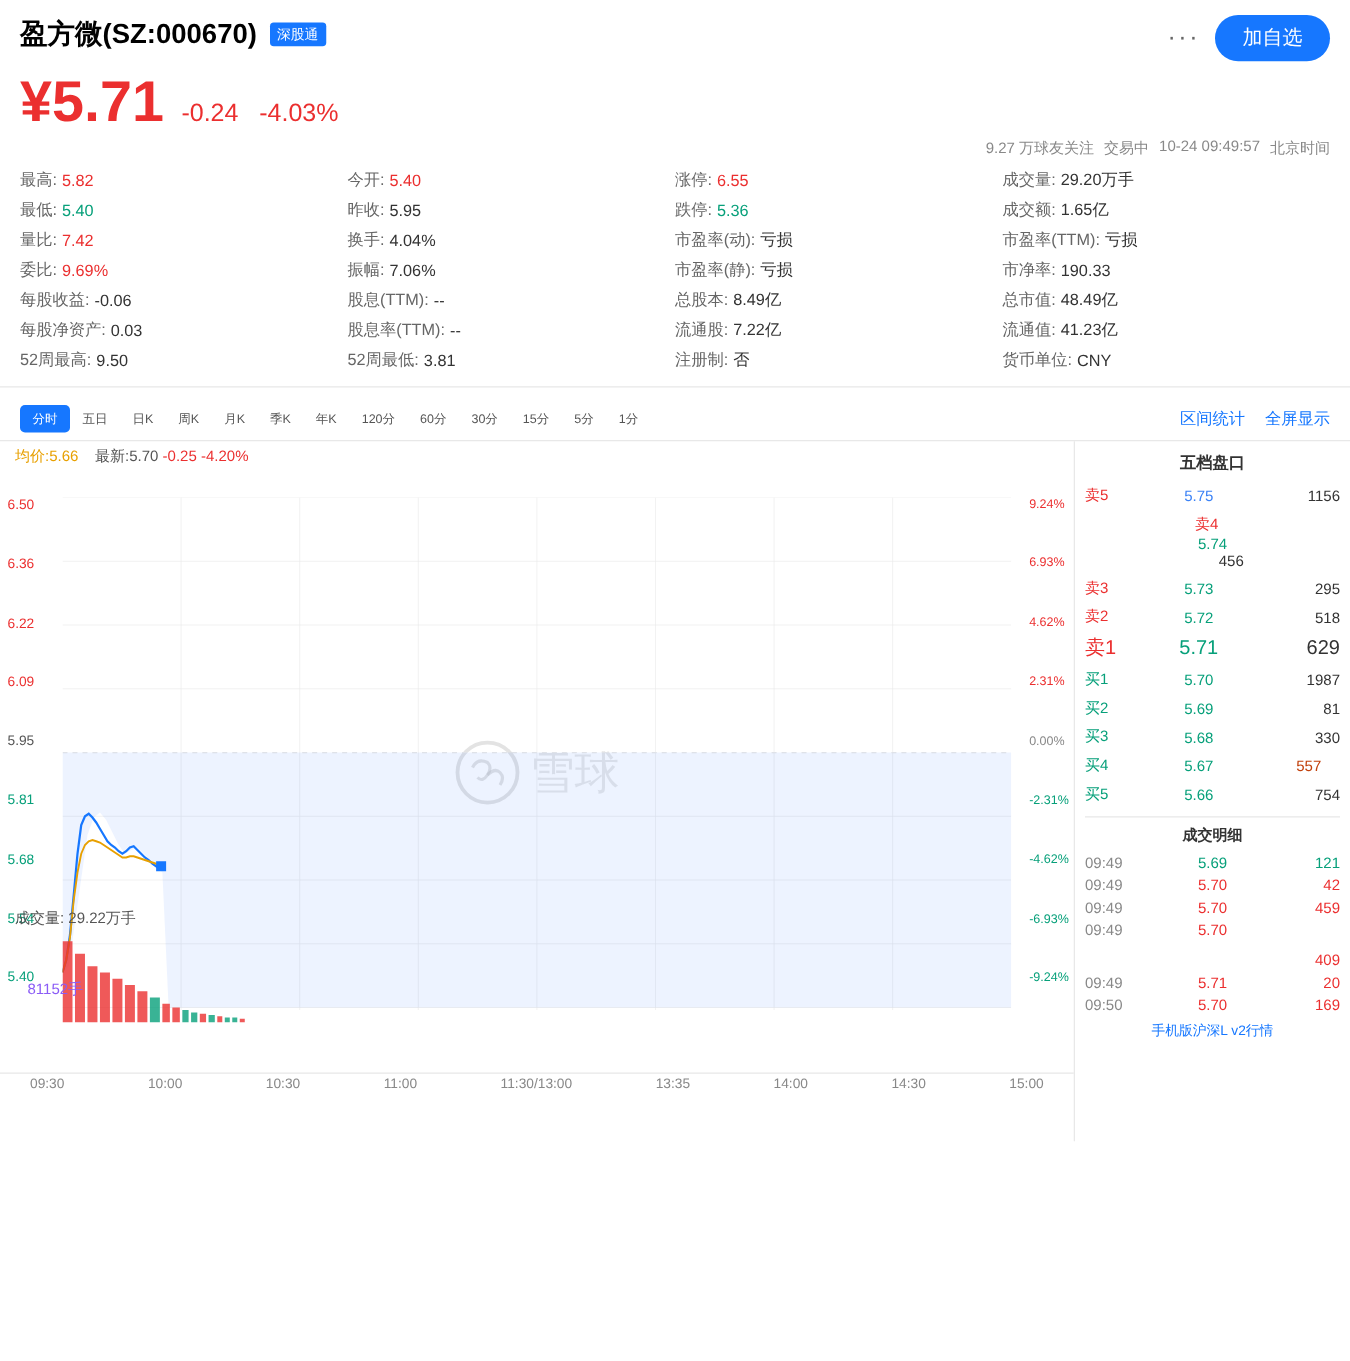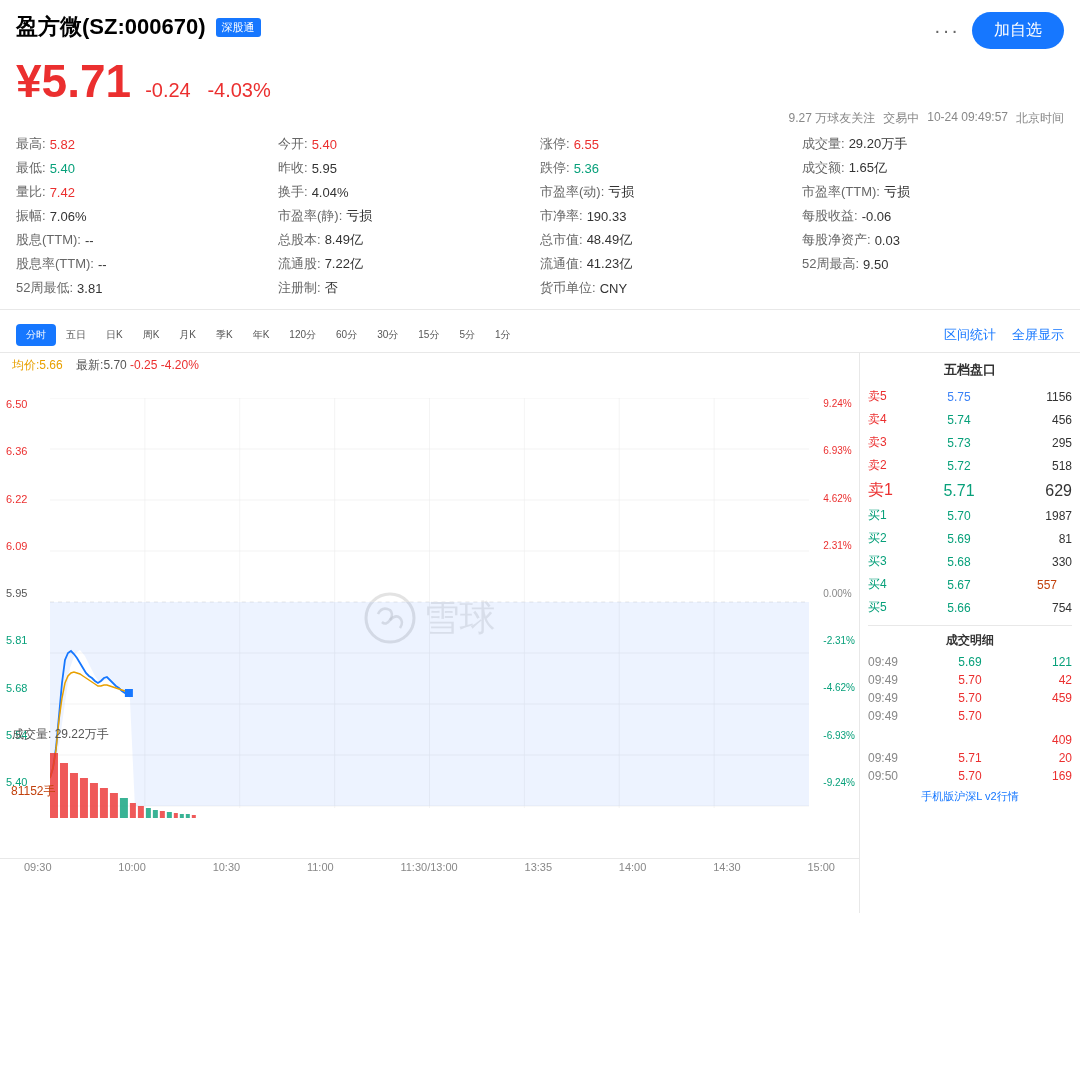--- a/index.html
+++ b/index.html
@@ -182,24 +182,24 @@
     }
     .volume-label {
       position: absolute;
       left: 12px;
       bottom: 88px;
       font-size: 12px;
       color: #555;
     }
     .volume-label2 {
       position: absolute;
-      left: 11px;
+      left: 22px;
       bottom: 58px;
       font-size: 12px;
-      color: #c2410c;
+      color: #8b5cf6;
     }
 
     
     .price-levels {
       position: absolute;
       left: 0;
       top: 20px;
       display: flex;
       flex-direction: column;
       justify-content: space-between;
@@ -345,20 +345,24 @@
       <span class="stat-label">换手:</span>
       <span class="stat-value ">4.04%</span>
     </div>
     <div class="stat-item">
       <span class="stat-label">市盈率(动):</span>
       <span class="stat-value ">亏损</span>
     </div>
     <div class="stat-item">
       <span class="stat-label">市盈率(TTM):</span>
       <span class="stat-value ">亏损</span>
+    </div>
+    <div class="stat-item">
+      <span class="stat-label">委比:</span>
+      <span class="stat-value red">9.69%</span>
     </div>
     <div class="stat-item">
       <span class="stat-label">振幅:</span>
       <span class="stat-value ">7.06%</span>
     </div>
     <div class="stat-item">
       <span class="stat-label">市盈率(静):</span>
       <span class="stat-value ">亏损</span>
     </div>
     <div class="stat-item">
@@ -563,21 +567,21 @@
 
   <div class="chart-right">
     <div class="orderbook-title">五档盘口</div>
 
     <div id="sell-orders">
         <div style="display: flex; align-items: center; padding: 3px 0px; font-size: 12px;">
     <span style="color:#eb2f2f;width:28px;">卖5</span>
     <span style="color:#3b82f6;flex:1;text-align:center;">5.75</span>
     <span style="color:#333;text-align:right;width:50px;">1156</span>
   </div>
-        <div style="display: flex; align-items: center; padding: 3px 0px; font-size: 12px;">
+        <div style="display: flex; align-items: center; padding: 3px 0px; font-size: 12px; flex-direction: column;">
     <span style="color:#eb2f2f;width:28px;">卖4</span>
     <span style="color:#07a07a;flex:1;text-align:center;">5.74</span>
     <span style="color:#333;text-align:right;width:50px;">456</span>
   </div>
         <div style="display: flex; align-items: center; padding: 3px 0px; font-size: 12px;">
     <span style="color:#eb2f2f;width:28px;">卖3</span>
     <span style="color:#07a07a;flex:1;text-align:center;">5.73</span>
     <span style="color:#333;text-align:right;width:50px;">295</span>
   </div>
         <div style="display: flex; align-items: center; padding: 3px 0px; font-size: 12px;">

